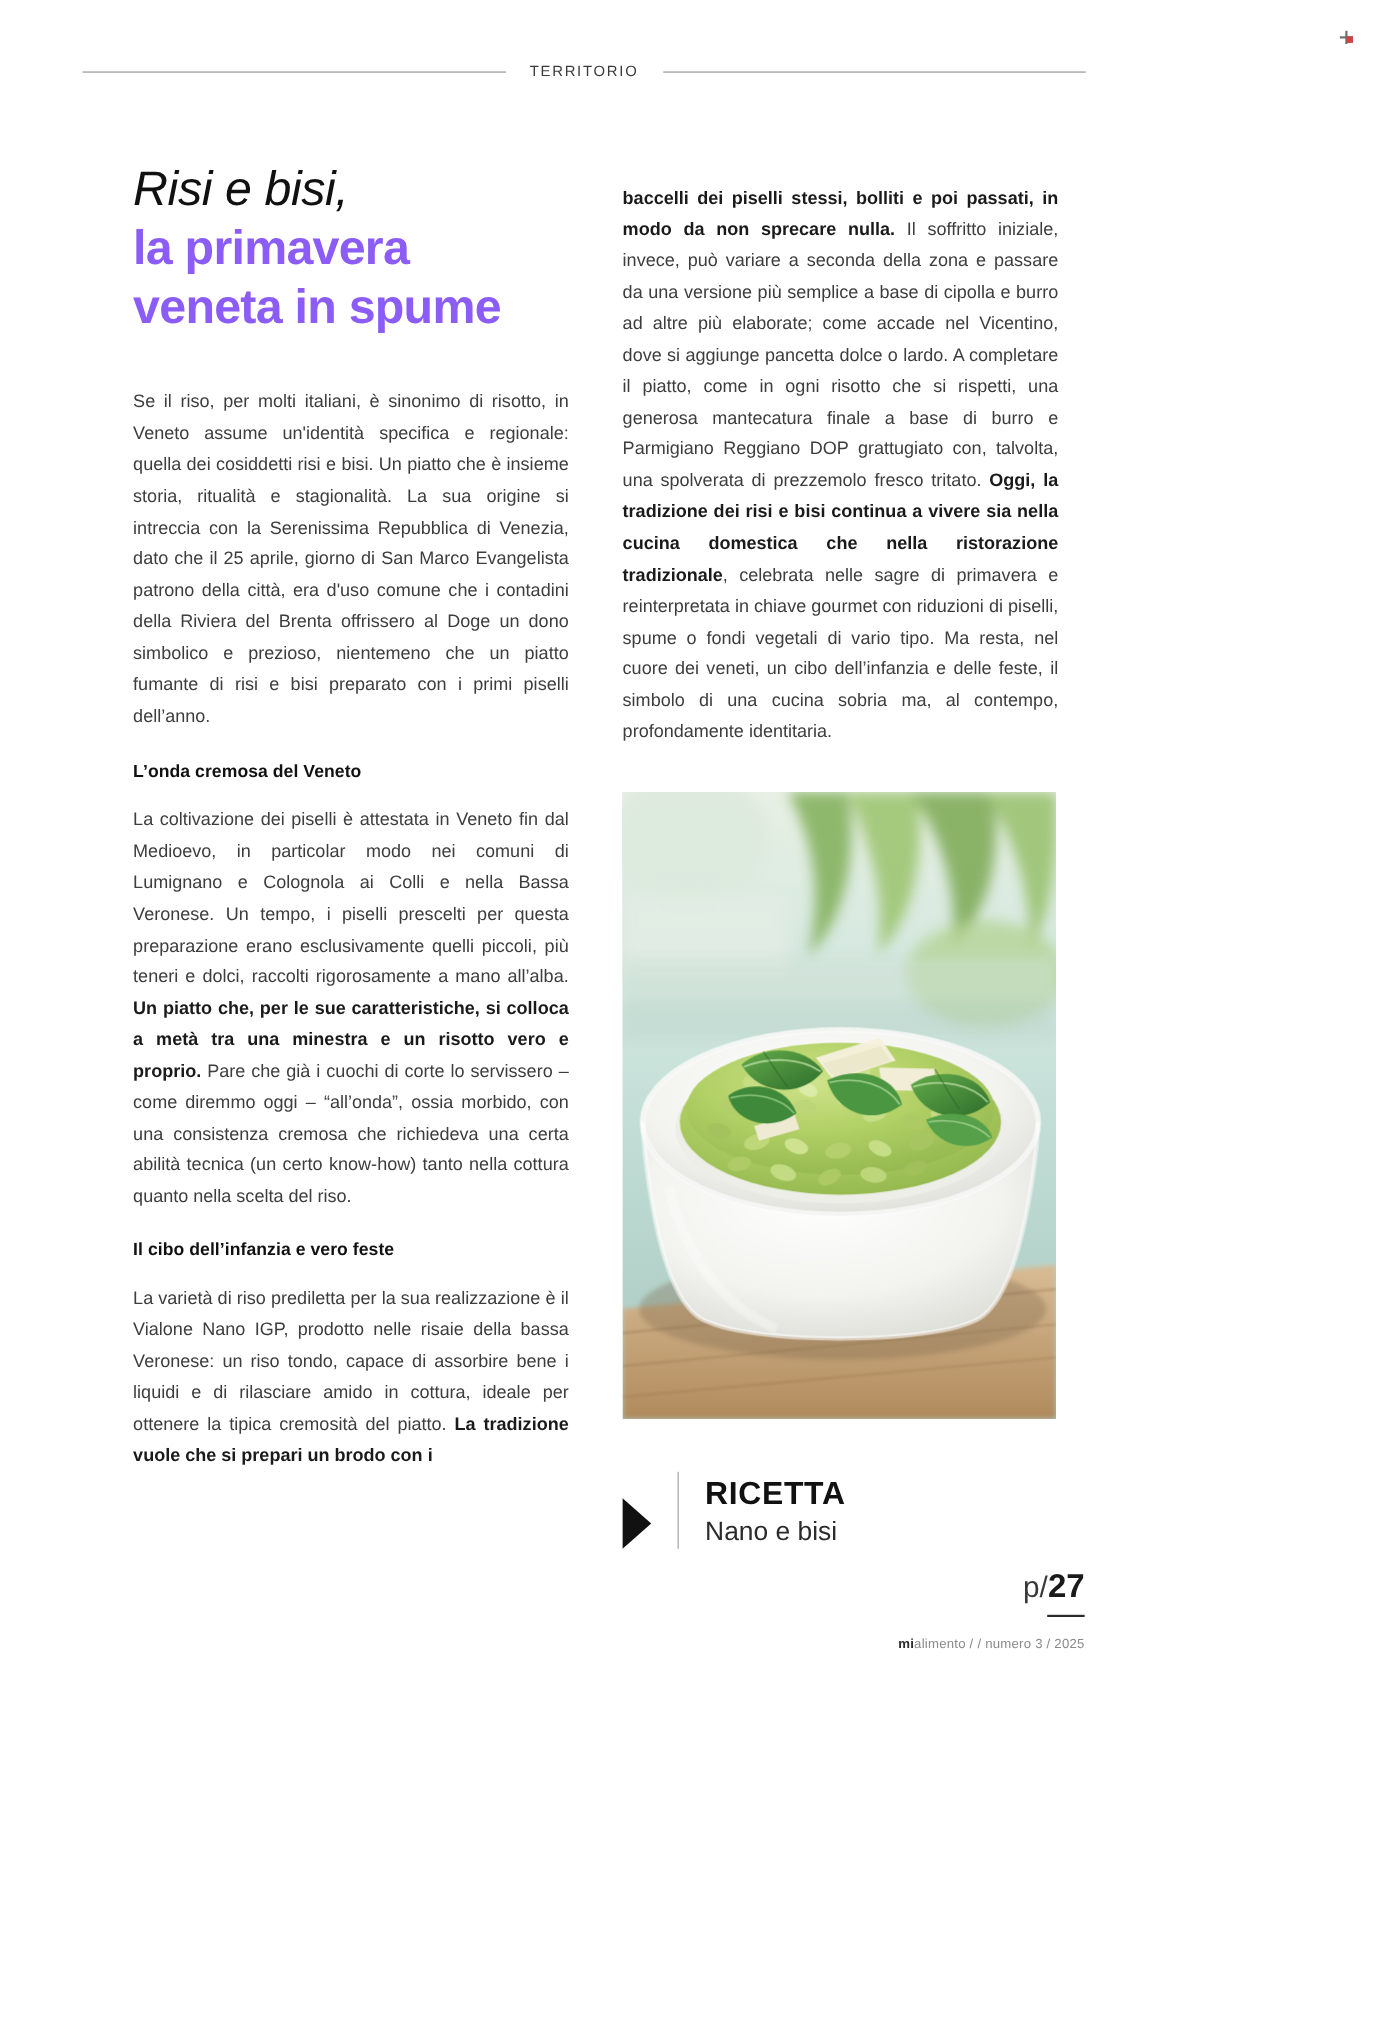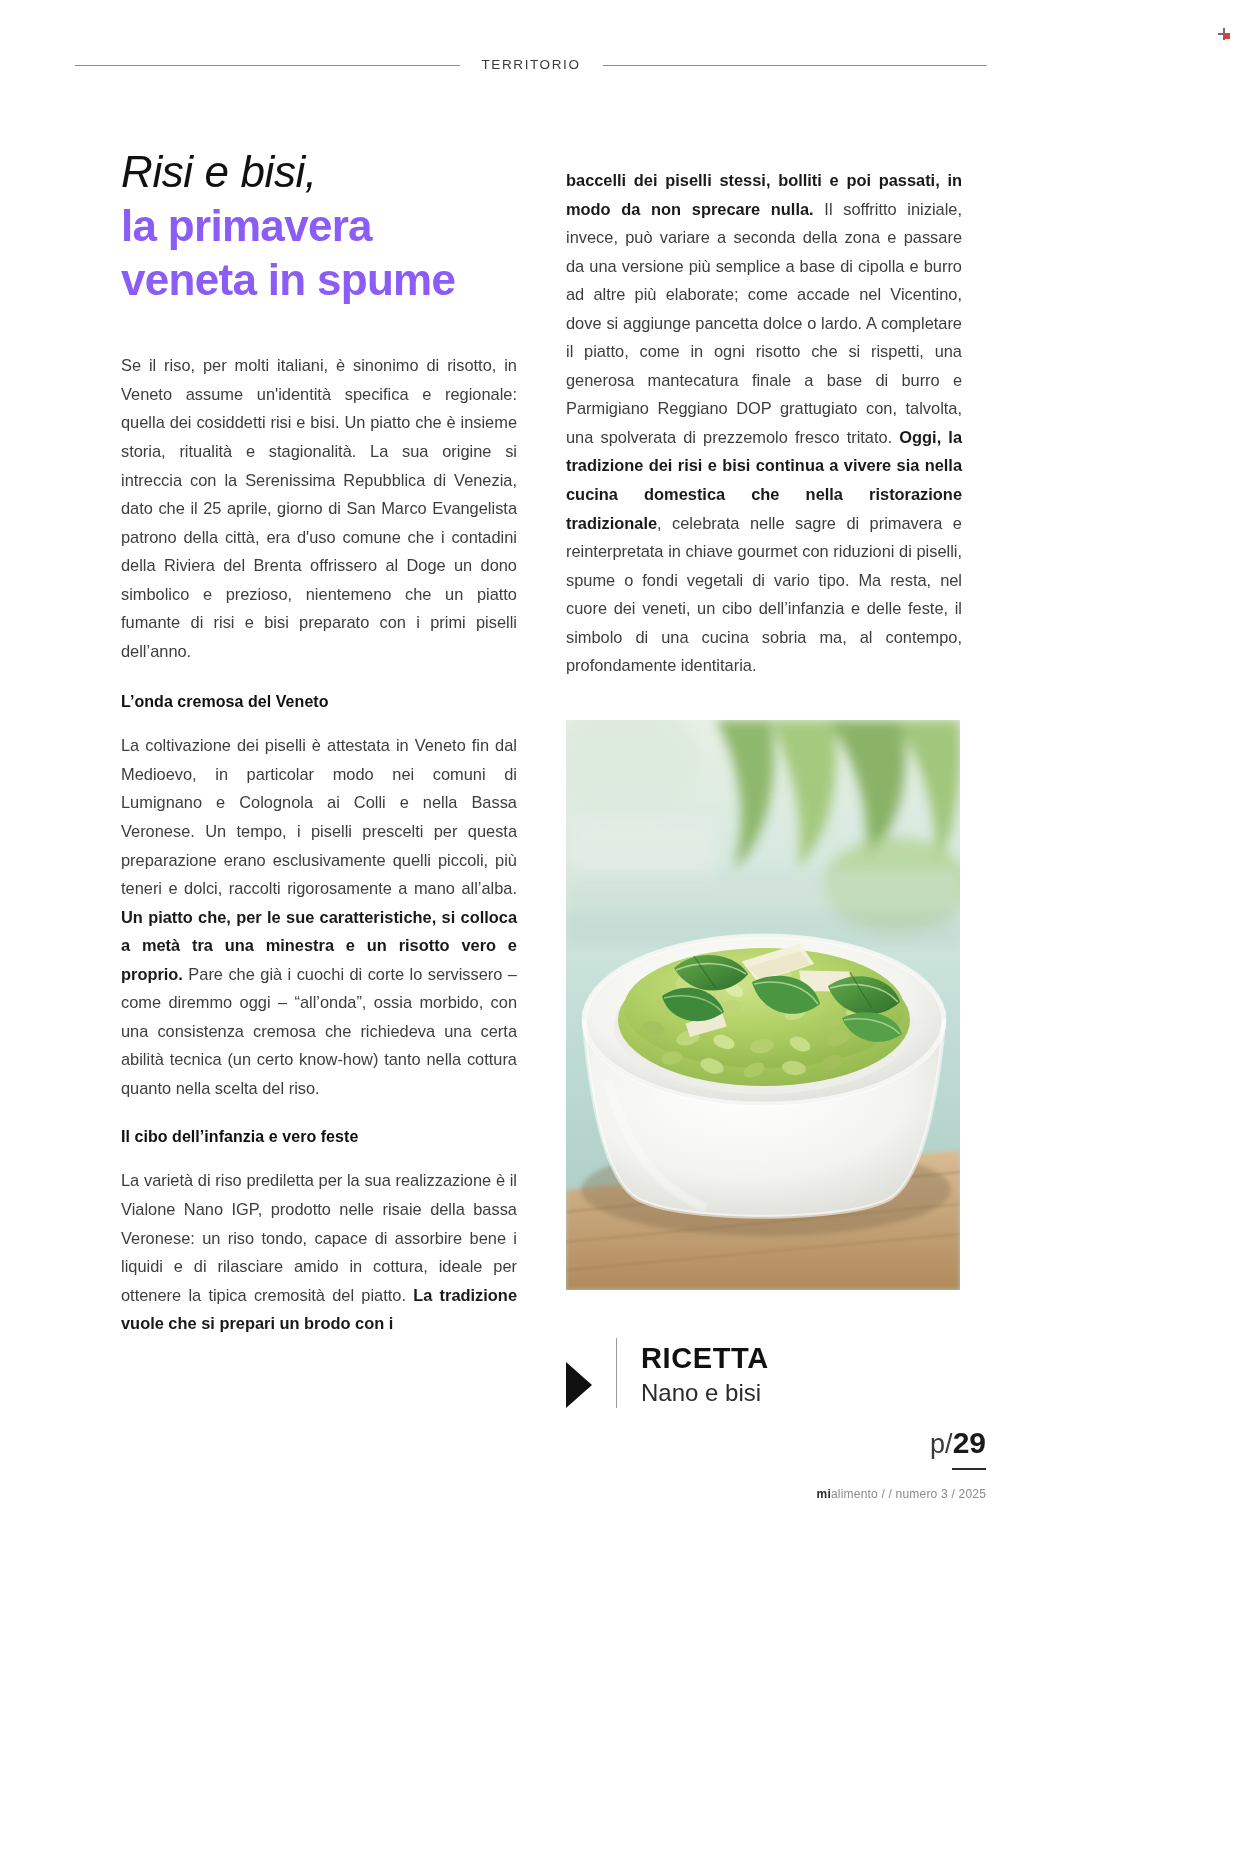--- a/index.html
+++ b/index.html
@@ -399,19 +399,19 @@
   <div class="recipe">
     <span class="tri"></span>
     <span class="divider"></span>
     <span class="txt">
       <span class="kicker" style="display: block;">RICETTA</span>
       <span class="name" style="display: block;">Nano e bisi</span>
     </span>
   </div>
 
   <div class="folio">
-    <div class="num"><span class="p">p/</span><span class="n">29</span></div>
+    <div class="num"><span class="p">p/</span><span class="n">27</span></div>
     <div class="rule"></div>
   </div>
 
   <div class="colophon"><span class="mi">mi</span><span class="rest">alimento</span><span class="rest"> / / numero 3 / 2025</span></div>
 
 </div>
 
 </body></html>

